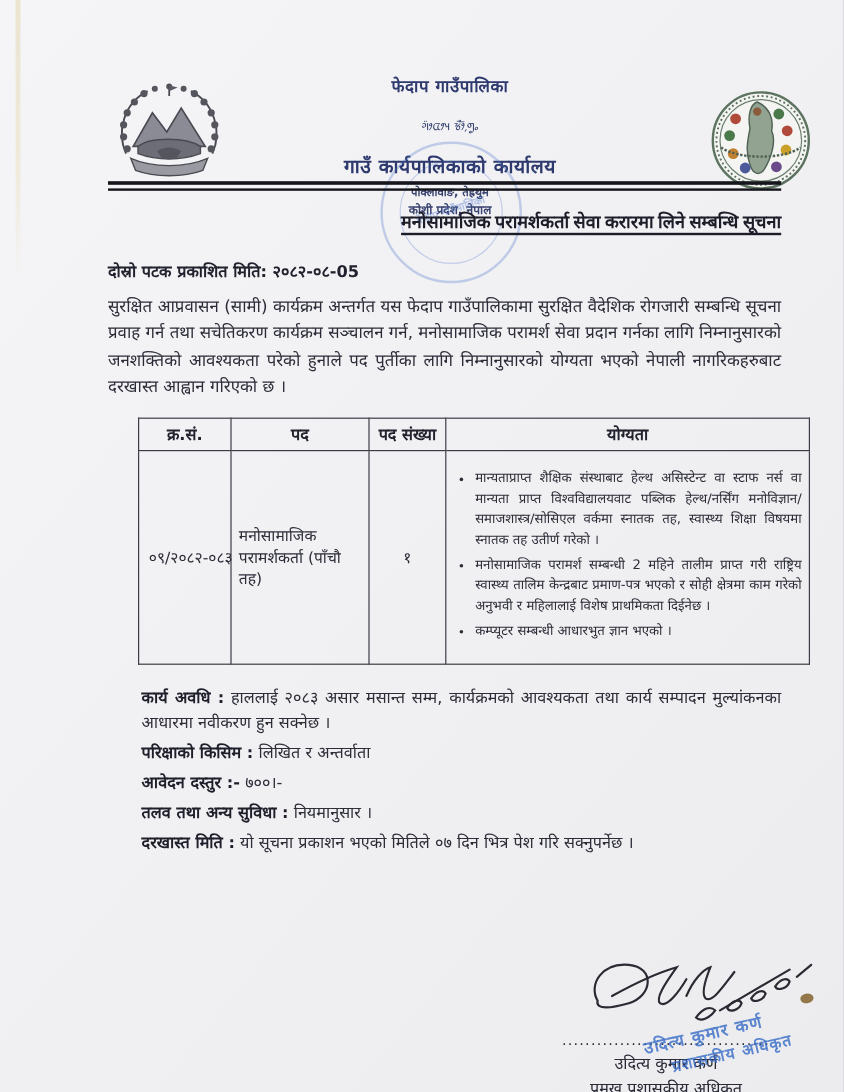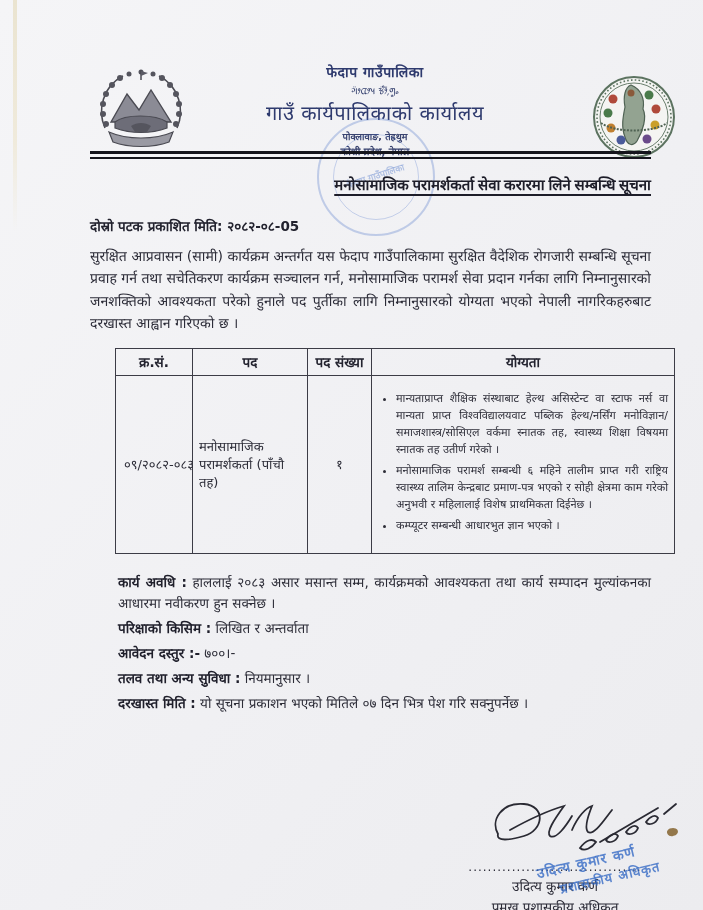--- a/index.html
+++ b/index.html
@@ -13,22 +13,22 @@
   
   .crease { position:absolute; left:13px; top:0; width:4px; height:232px;
     background:linear-gradient(#e9e2cc,#efe9d8 60%,rgba(239,233,216,0)); opacity:.9; }
   .speck { position:absolute; left:667px; top:828px; width:11px; height:8px;
     background:#8a6a38; border-radius:45% 55% 50% 50%; transform:rotate(-12deg); opacity:.9; }
   
   .emblem-left { position:absolute; left:95px; top:66px; }
   .seal-right  { position:absolute; left:591px; top:73px; }
   .head-center { position:absolute; left:215px; top:62px; width:320px; text-align:center; color:#2e3a6e; }
   .head-muni   { font-size:14px; font-weight:bold; letter-spacing:.5px; }
-  .head-limbu  { font-size:12px; margin-top:2px; color:#35416f; }
-  .head-office { font-size:20px; font-weight:normal; margin-top:2px; letter-spacing:.5px; }
+  .head-limbu  { font-size:12px; margin-top:16px; color:#35416f; }
+  .head-office { font-size:16px; font-weight:bold; margin-top:16px; letter-spacing:.5px; }
   .head-addr1  { font-size:9.5px; font-weight:bold; margin-top:4px; color:#3a4470; }
   .head-addr2  { font-size:10px; font-weight:bold; margin-top:1px; color:#3a4470; }
   .watermark { position:absolute; left:317px; top:118px; width:118px; height:118px;
     border:2px solid rgba(72,112,200,.30); border-radius:50%;
     display:flex; align-items:center; justify-content:center; pointer-events:none; }
   .watermark .inner { width:86px; height:86px; border:1px solid rgba(72,112,200,.28); border-radius:50%;
     display:flex; align-items:center; justify-content:center; }
   .watermark span { color:rgba(72,112,200,.38); font-size:9px; font-weight:bold;
     transform:rotate(-18deg); text-align:center; line-height:1.3; }
   .rule { position:absolute; left:90px; width:561px; top:151px; height:8px;
@@ -168,21 +168,21 @@
         </tr>
       </thead>
       <tbody>
         <tr style="height:178px;">
           <td class="c-sn">०९/२०८२-०८३</td>
           <td class="c-post">मनोसामाजिक परामर्शकर्ता (पाँचौ तह)</td>
           <td class="c-cnt">१</td>
           <td class="c-q">
             <ul>
               <li>मान्यताप्राप्त शैक्षिक संस्थाबाट हेल्थ असिस्टेन्ट वा स्टाफ नर्स वा मान्यता प्राप्त विश्वविद्यालयवाट पब्लिक हेल्थ/नर्सिंग मनोविज्ञान/समाजशास्त्र/सोसिएल वर्कमा स्नातक तह, स्वास्थ्य शिक्षा विषयमा स्नातक तह उतीर्ण गरेको ।</li>
-              <li>मनोसामाजिक परामर्श सम्बन्धी ६ महिने तालीम प्राप्त गरी राष्ट्रिय स्वास्थ्य तालिम केन्द्रबाट प्रमाण-पत्र भएको र सोही क्षेत्रमा काम गरेको अनुभवी र महिलालाई विशेष प्राथमिकता दिईनेछ ।</li>
+              <li>मनोसामाजिक परामर्श सम्बन्धी 2 महिने तालीम प्राप्त गरी राष्ट्रिय स्वास्थ्य तालिम केन्द्रबाट प्रमाण-पत्र भएको र सोही क्षेत्रमा काम गरेको अनुभवी र महिलालाई विशेष प्राथमिकता दिईनेछ ।</li>
               <li>कम्प्यूटर सम्बन्धी आधारभुत ज्ञान भएको ।</li>
             </ul>
           </td>
         </tr>
       </tbody>
     </table>
 
     <div class="sections">
       <div class="sec">
         <span class="lbl">कार्य अवधि :</span>

